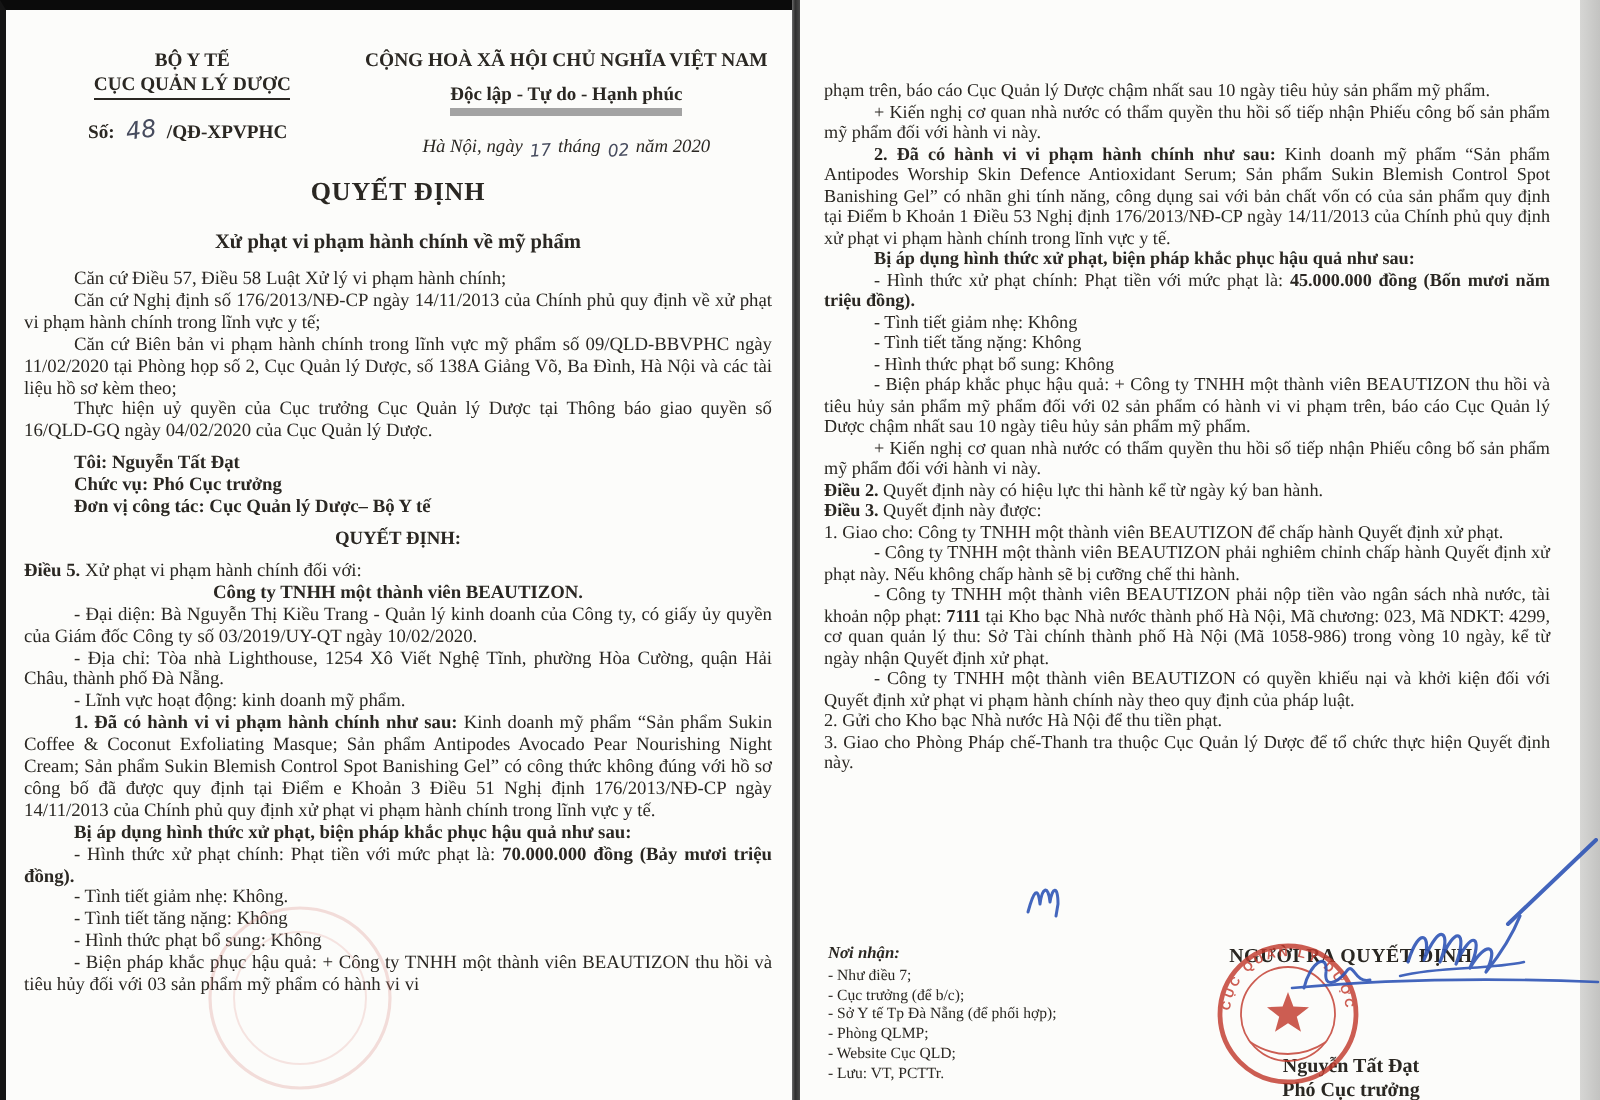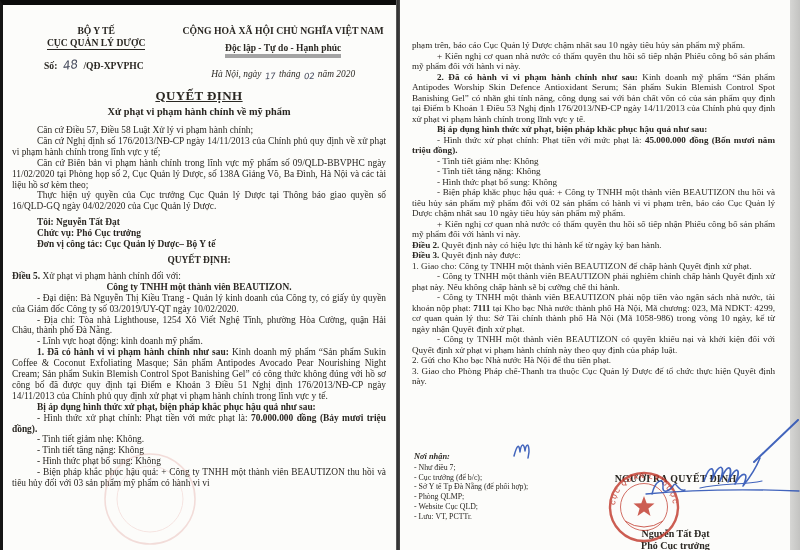--- a/index.html
+++ b/index.html
@@ -22,31 +22,31 @@
   .b{font-weight:700;}
   .org-ul{display:inline-block;border-bottom:1px solid #2a2722;padding-bottom:1px;}
   .national{font-size:9.7px;line-height:11.5px;font-weight:700;}
   .motto-ul{display:inline-block;font-size:9.5px;font-weight:700;border-bottom:4px solid #a3a3a3;padding-bottom:1.5px;}
   .doc-no{margin-top:10px;font-size:9.6px;font-weight:700;text-align:left;padding-left:32px;}
   .date-line{margin-top:11px;font-size:9.4px;font-style:italic;}
   .hand{font-family:"DejaVu Sans","Liberation Sans",sans-serif;font-style:italic;color:#474c5e;font-weight:400;}
   .hand-no{display:inline-block;transform:rotate(-8deg);font-size:12px;padding:0 3px;}
   .hand-sm{font-size:8.5px;position:relative;top:2px;padding:0 1px;display:inline-block;transform:rotate(-4deg);}
 
-  .doc-title{font-size:13px;font-weight:700;text-align:center;margin-top:9px;letter-spacing:.4px;text-decoration:underline;}
-  .doc-subtitle{font-size:10.3px;font-weight:700;text-align:center;margin-top:2px;margin-bottom:8px;}
+  .doc-title{font-size:13px;font-weight:700;text-align:center;margin-top:9px;letter-spacing:.4px;}
+  .doc-subtitle{font-size:10.3px;font-weight:700;text-align:center;margin-top:12px;margin-bottom:8px;}
 
   .para{margin:0;text-align:justify;}
   .page-left .para{font-size:9.4px;line-height:10.9px;}
   .page-right .para{font-size:9.1px;line-height:10.5px;}
   .indent{text-indent:25px;}
   .center{text-align:center;text-indent:0;}
   .gap{margin-top:5px;}
 
-  .recipients{position:absolute;left:14px;top:452px;width:175px;}
+  .recipients{position:absolute;left:14px;top:472px;width:175px;}
   .rec-label{font-size:8.4px;font-weight:700;font-style:italic;margin-bottom:2px;}
   .rec-item{font-size:7.8px;line-height:9.7px;}
 
   .sign-block{position:absolute;left:168px;top:473px;width:215px;text-align:center;}
   .sign-title{font-size:9.9px;font-weight:700;letter-spacing:.3px;}
   .signer-name{margin-top:44px;font-size:10px;font-weight:700;}
   .signer-role{margin-top:1px;font-size:10px;font-weight:700;}
 
   .overlay{position:absolute;left:0;top:0;width:800px;height:550px;pointer-events:none;}
 </style>

